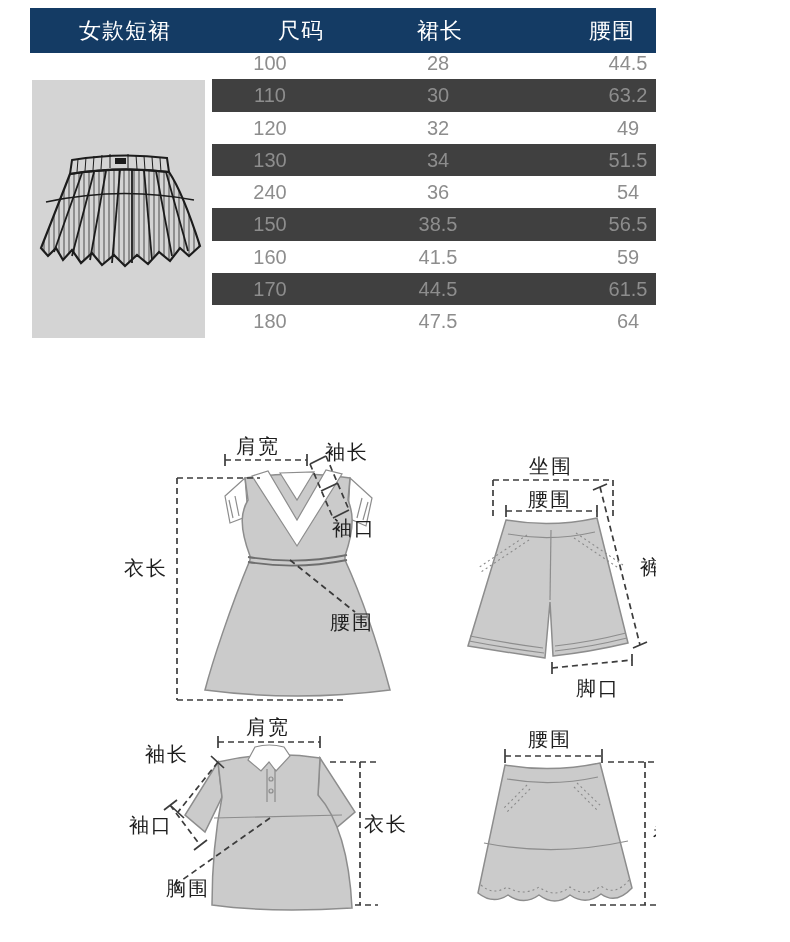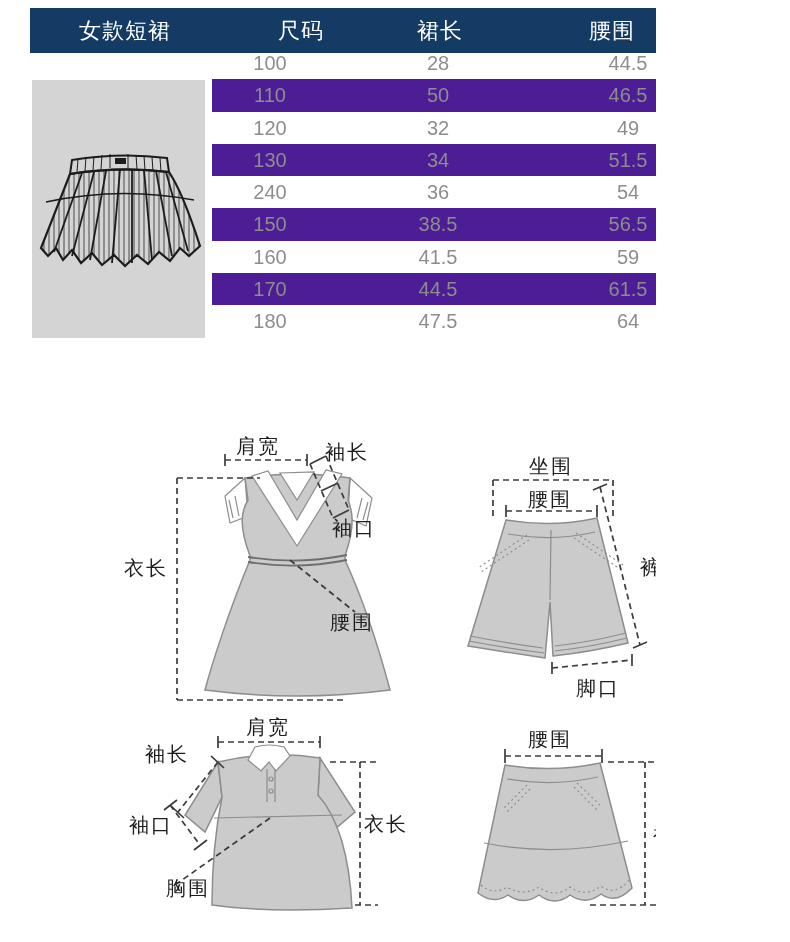--- a/index.html
+++ b/index.html
@@ -12,21 +12,21 @@
          transform:translateX(-50%);white-space:nowrap;letter-spacing:1px;}
   .h-product{left:95px;}
   .h-size{left:238px;margin-left:33px;}
   .h-length{left:410px;}
   .h-waist{left:582px;}
 
   .product-panel{position:absolute;left:32px;top:80px;width:173px;height:258px;background:#d4d4d4;}
 
   .rows{position:absolute;left:212px;top:47px;width:555px;}
   .trow{height:32.3px;position:relative;}
-  .trow.alt{background:#4c1d95;}
+  .trow.alt{background:#404040;}
   .c{position:absolute;top:0;line-height:32.3px;transform:translateX(-50%);
      font-size:20px;color:#8d8d8d;font-family:"Liberation Sans",sans-serif;white-space:nowrap;}
   .c1{left:58px;} .c2{left:226px;} .c3{left:416px;}
 
   
   .tip{position:absolute;left:0;top:370px;width:790px;text-align:center;
        font-size:19px;color:#3a3a3a;letter-spacing:0.5px;}
 
   
   .diag{position:absolute;}
@@ -98,22 +98,22 @@
   </div>
 
   <div class="rows">
     <div class="trow">
       <span class="c c1">100</span>
       <span class="c c2">28</span>
       <span class="c c3">44.5</span>
     </div>
     <div class="trow alt">
       <span class="c c1">110</span>
-      <span class="c c2">50</span>
-      <span class="c c3">46.5</span>
+      <span class="c c2">30</span>
+      <span class="c c3">63.2</span>
     </div>
     <div class="trow">
       <span class="c c1">120</span>
       <span class="c c2">32</span>
       <span class="c c3">49</span>
     </div>
     <div class="trow alt">
       <span class="c c1">130</span>
       <span class="c c2">34</span>
       <span class="c c3">51.5</span>

